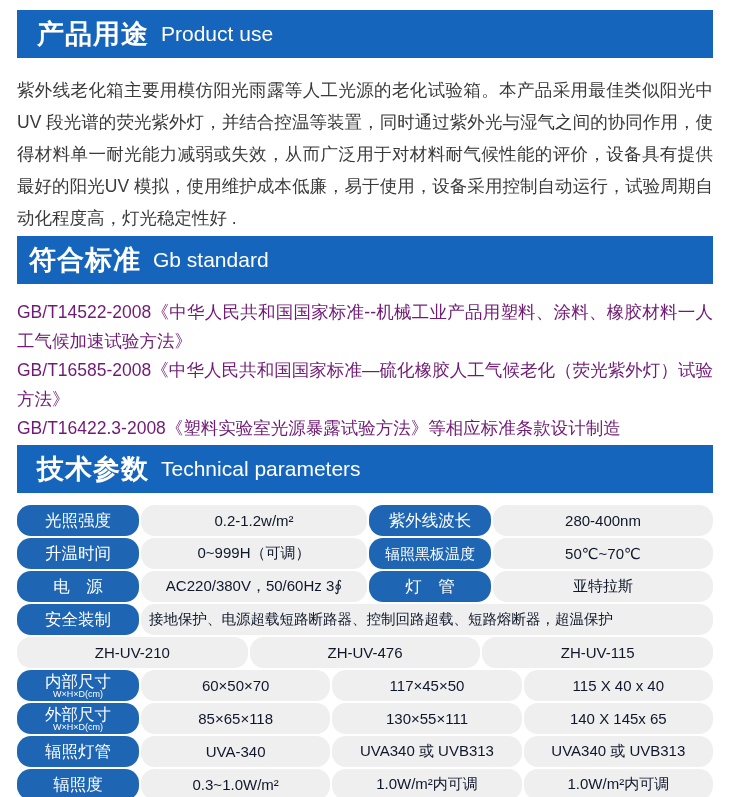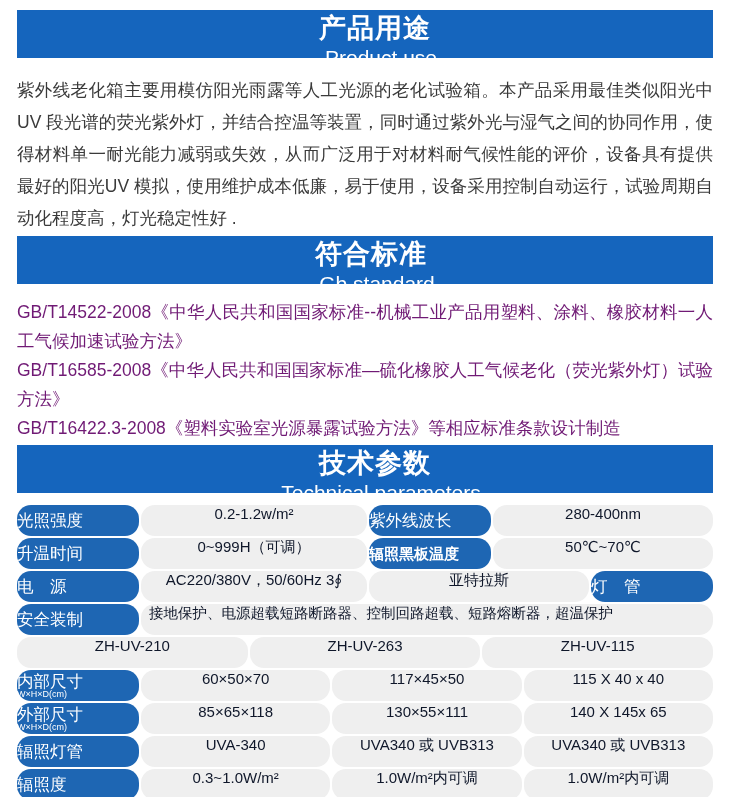--- a/index.html
+++ b/index.html
@@ -7,37 +7,37 @@
   body {
     width:730px; height:797px; overflow:hidden;
     font-family:"Liberation Sans","DejaVu Sans",sans-serif;
     color:#3c3c3c;
   }
   .page { width:730px; padding:10px 17px 0 17px; }
 
   
   .section-header {
     background:#1565bd; height:48px;
-    display:flex; align-items:center; padding-left:20px;flex-direction:column;
+    display:flex; align-items:center; padding-left:20px;
   }
   .title-zh { color:#ffffff; font-size:27px; font-weight:bold; letter-spacing:1px; }
   .title-en { color:#ffffff; font-size:21px; margin-left:12px; font-weight:400; }
 
   
   .body-text {
     font-size:17.5px; line-height:32px; color:#3a3a3a;
     margin:16px 0 0 0; text-align:justify;
   }
   .standards { margin:14px 0 2px 0; }
   .standards p { font-size:17.5px; line-height:29px; color:#701a75; text-align:justify; }
 
   
   .param-table { margin-top:12px; }
   .trow { display:flex; column-gap:2px; height:31px; margin-bottom:2px; }
-  .cell { display:flex; align-items:flex-start; justify-content:center;border-radius:14px; }
+  .cell { display:flex; align-items:center; justify-content:center;border-radius:14px; }
   .cell.label {
     background:#1e66b3; color:#ffffff; width:122px; flex:0 0 122px;
     flex-direction:column; font-size:16.5px; line-height:17px;
   }
   .cell.label .sub { font-size:9px; line-height:9px; font-weight:400; }
   .cell.value {
     background:#efefef; color:#0f172a; font-size:15px;
   }
   .cell.value.w1 { width:226px; flex:0 0 226px; }
   .cell.value.grow { flex:1 1 auto; }
@@ -81,47 +81,47 @@
           <span>紫外线波长</span>
         </div>
       <div class="cell value grow">280-400nm</div>
     </div>
 
     <div class="trow">
       <div class="cell label">
           <span>升温时间</span>
         </div>
       <div class="cell value w1">0~999H（可调）</div>
-      <div class="cell label" style="font-size:15px;font-weight:bold;">
+      <div class="cell label" style="font-size:15px;">
           <span>辐照黑板温度</span>
         </div>
       <div class="cell value grow">50℃~70℃</div>
     </div>
 
     <div class="trow">
       <div class="cell label">
           <span>电　源</span>
         </div>
       <div class="cell value w1">AC220/380V，50/60Hz 3∮</div>
-      <div class="cell value grow">亚特拉斯</div>
       <div class="cell label">
           <span>灯　管</span>
         </div>
+      <div class="cell value grow">亚特拉斯</div>
     </div>
 
     <div class="trow">
       <div class="cell label">
           <span>安全装制</span>
         </div>
       <div class="cell value grow left" style="font-size:14.5px;">接地保护、电源超载短路断路器、控制回路超载、短路熔断器，超温保护</div>
     </div>
 
     <div class="trow">
       <div class="cell value third">ZH-UV-210</div>
-      <div class="cell value third">ZH-UV-263</div>
+      <div class="cell value third">ZH-UV-476</div>
       <div class="cell value third">ZH-UV-115</div>
     </div>
 
     <div class="trow">
       <div class="cell label">
         <span>内部尺寸</span>
         <span class="sub">W×H×D(cm)</span>
       </div>
       <div class="cell value third">60×50×70</div>
       <div class="cell value third">117×45×50</div>

